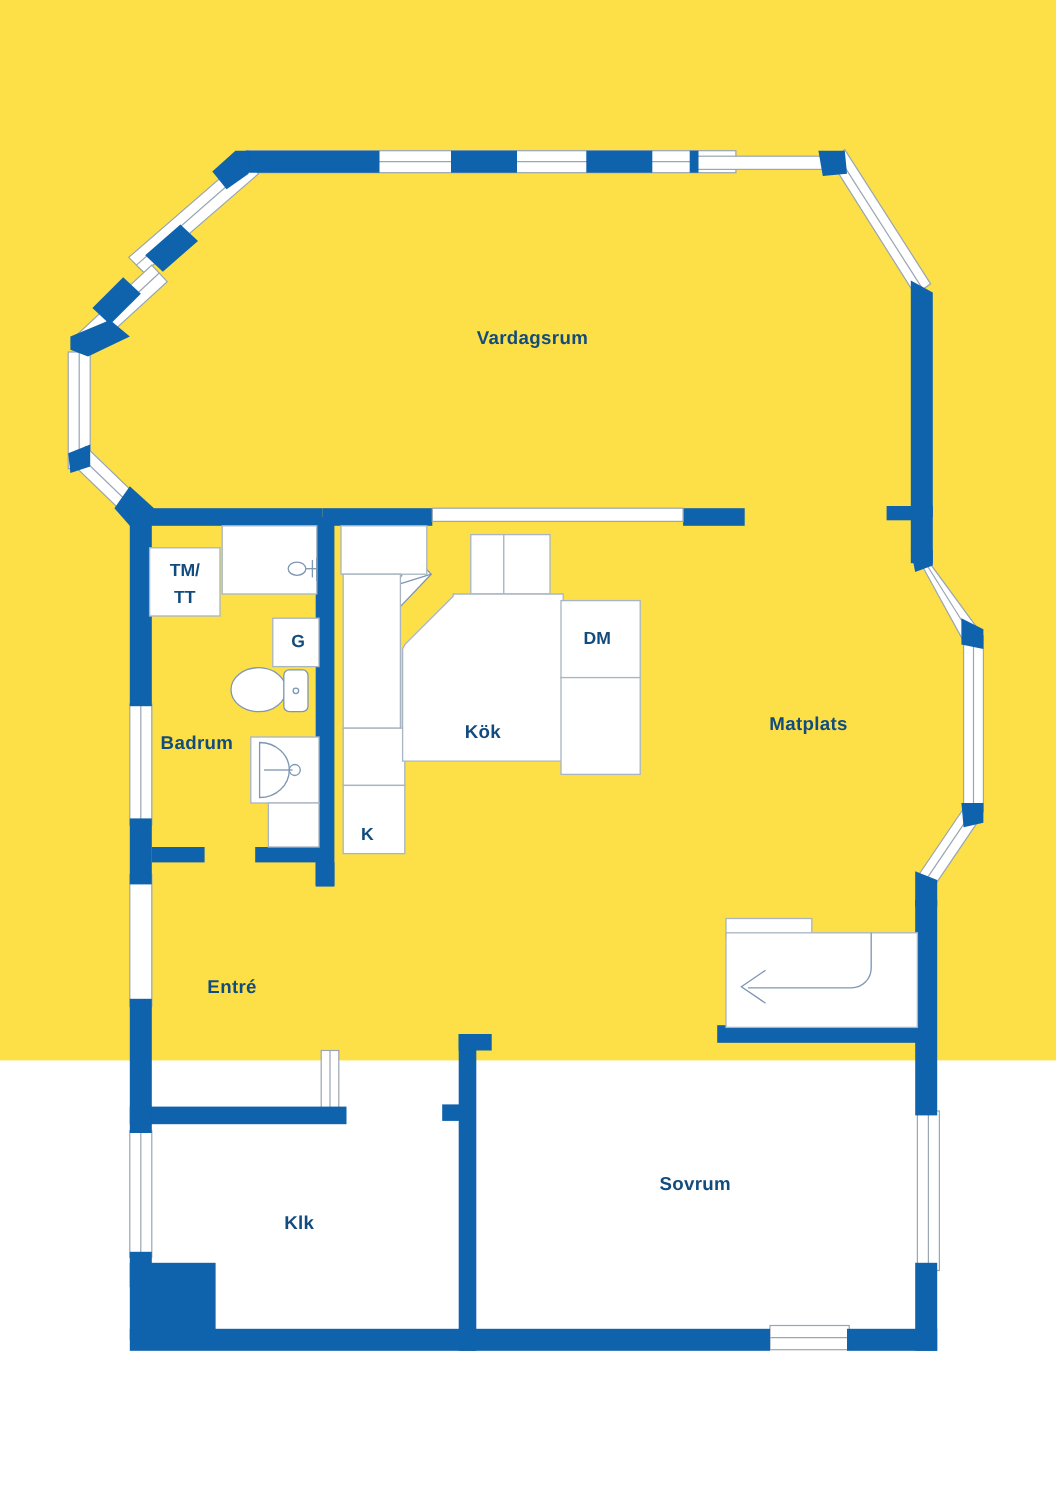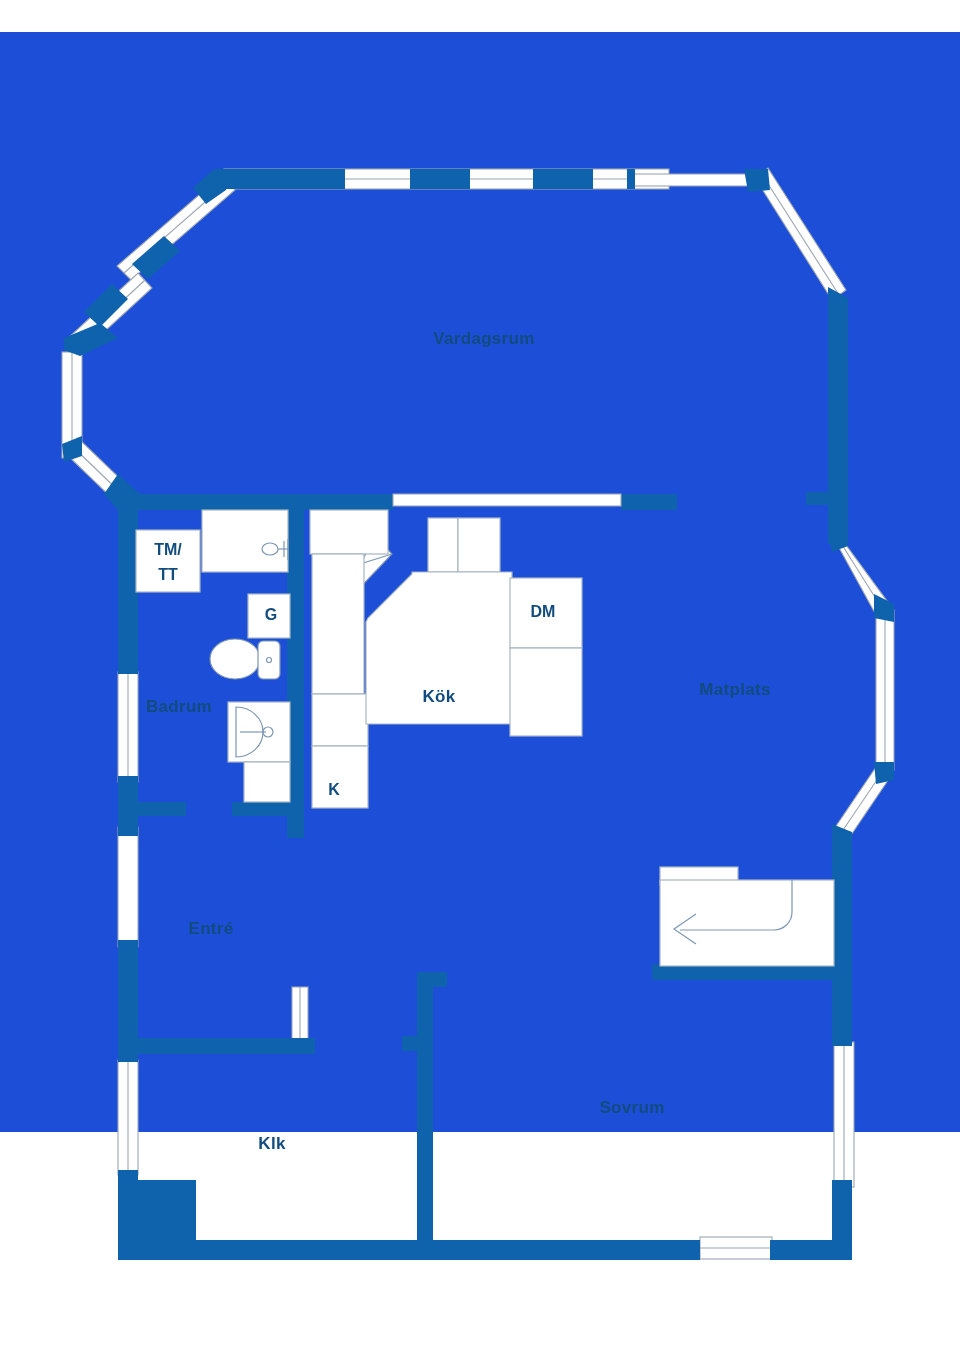--- a/index.html
+++ b/index.html
@@ -7,23 +7,22 @@
     padding: 0;
     background: #ffffff;
     width: 960px;
     height: 1358px;
     overflow: hidden;
     font-family: "Liberation Sans", sans-serif;
   }
   #plan-root {
     position: relative;
     width: 960px;
-    height: 1100px;
-    background: #1d4ed8;
-    margin-top: 32px;
+    height: 964px;
+    background: #fde047;
   }
   svg#floorplan {
     display: block;
     width: 960px;
     height: 1358px;
   }
   .room-label {
     font-family: "Liberation Sans", sans-serif;
     font-weight: bold;
     fill: #124C7E;

